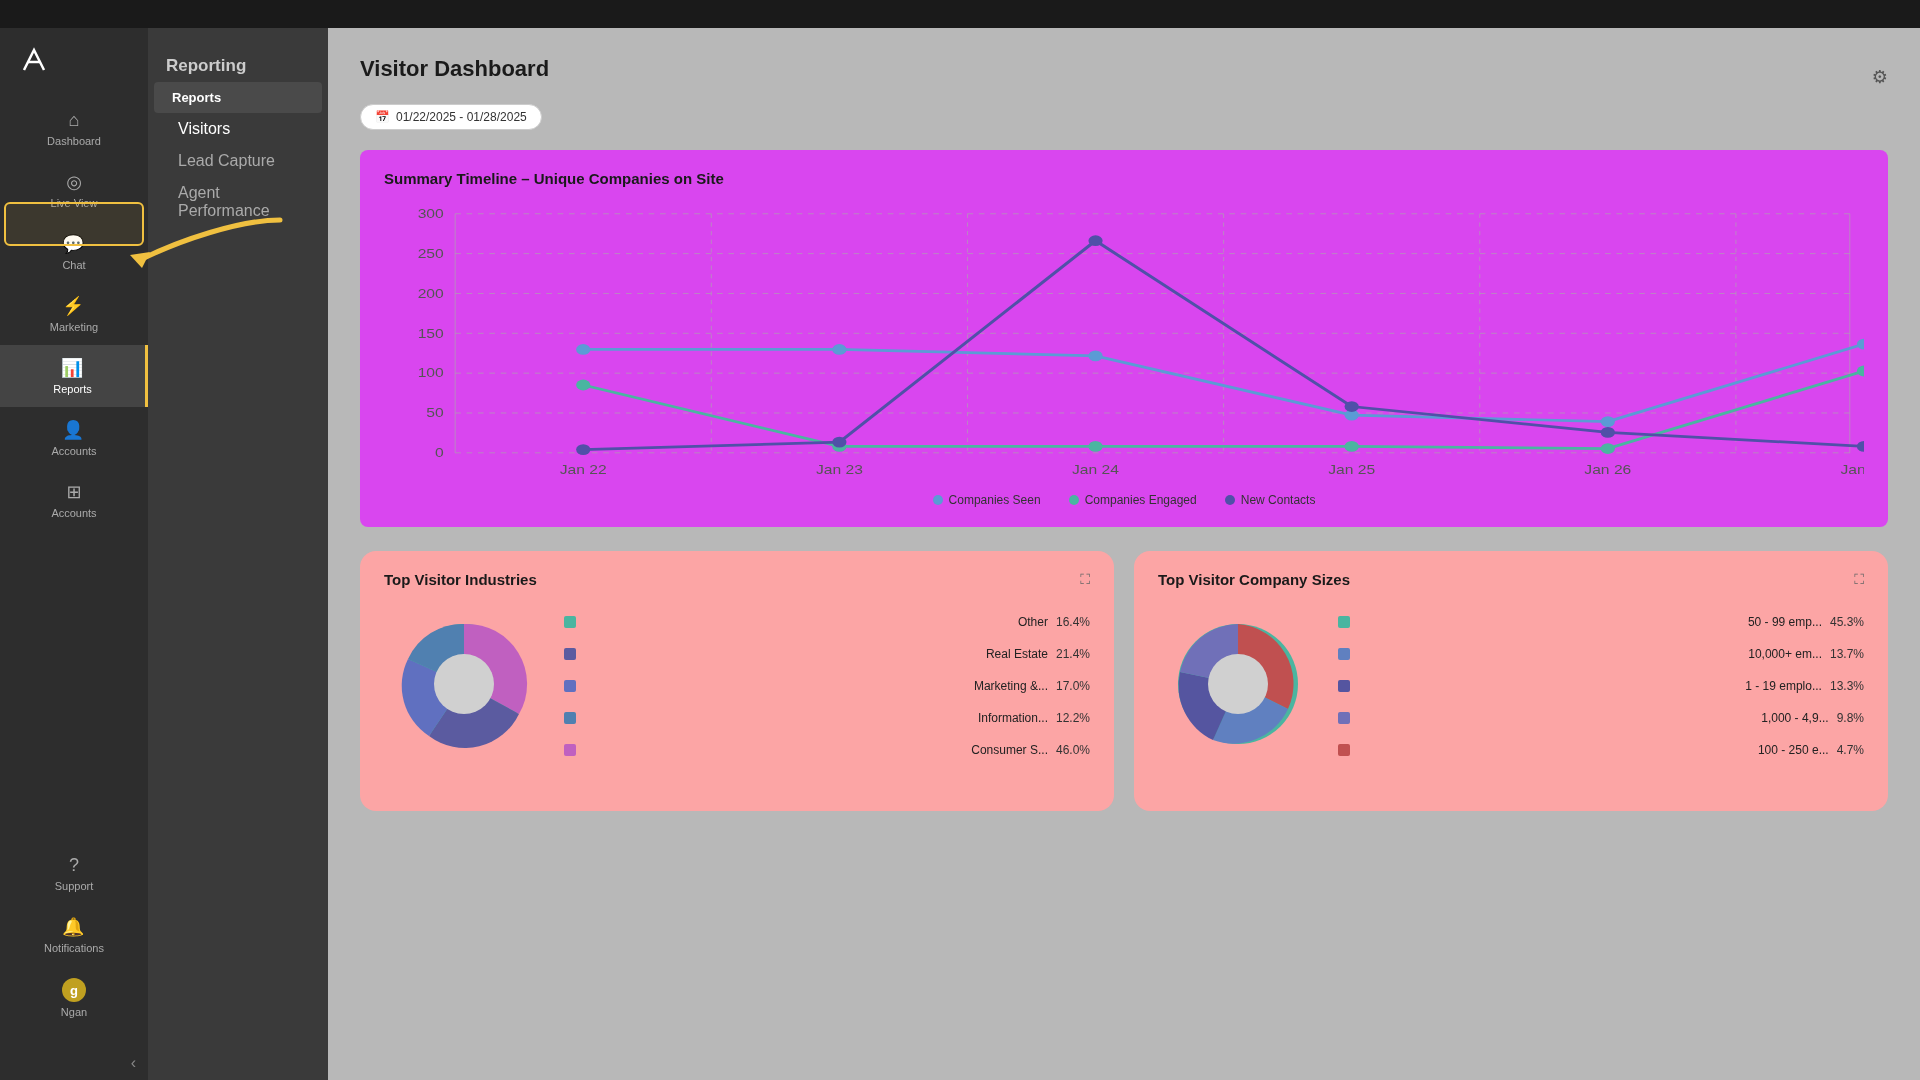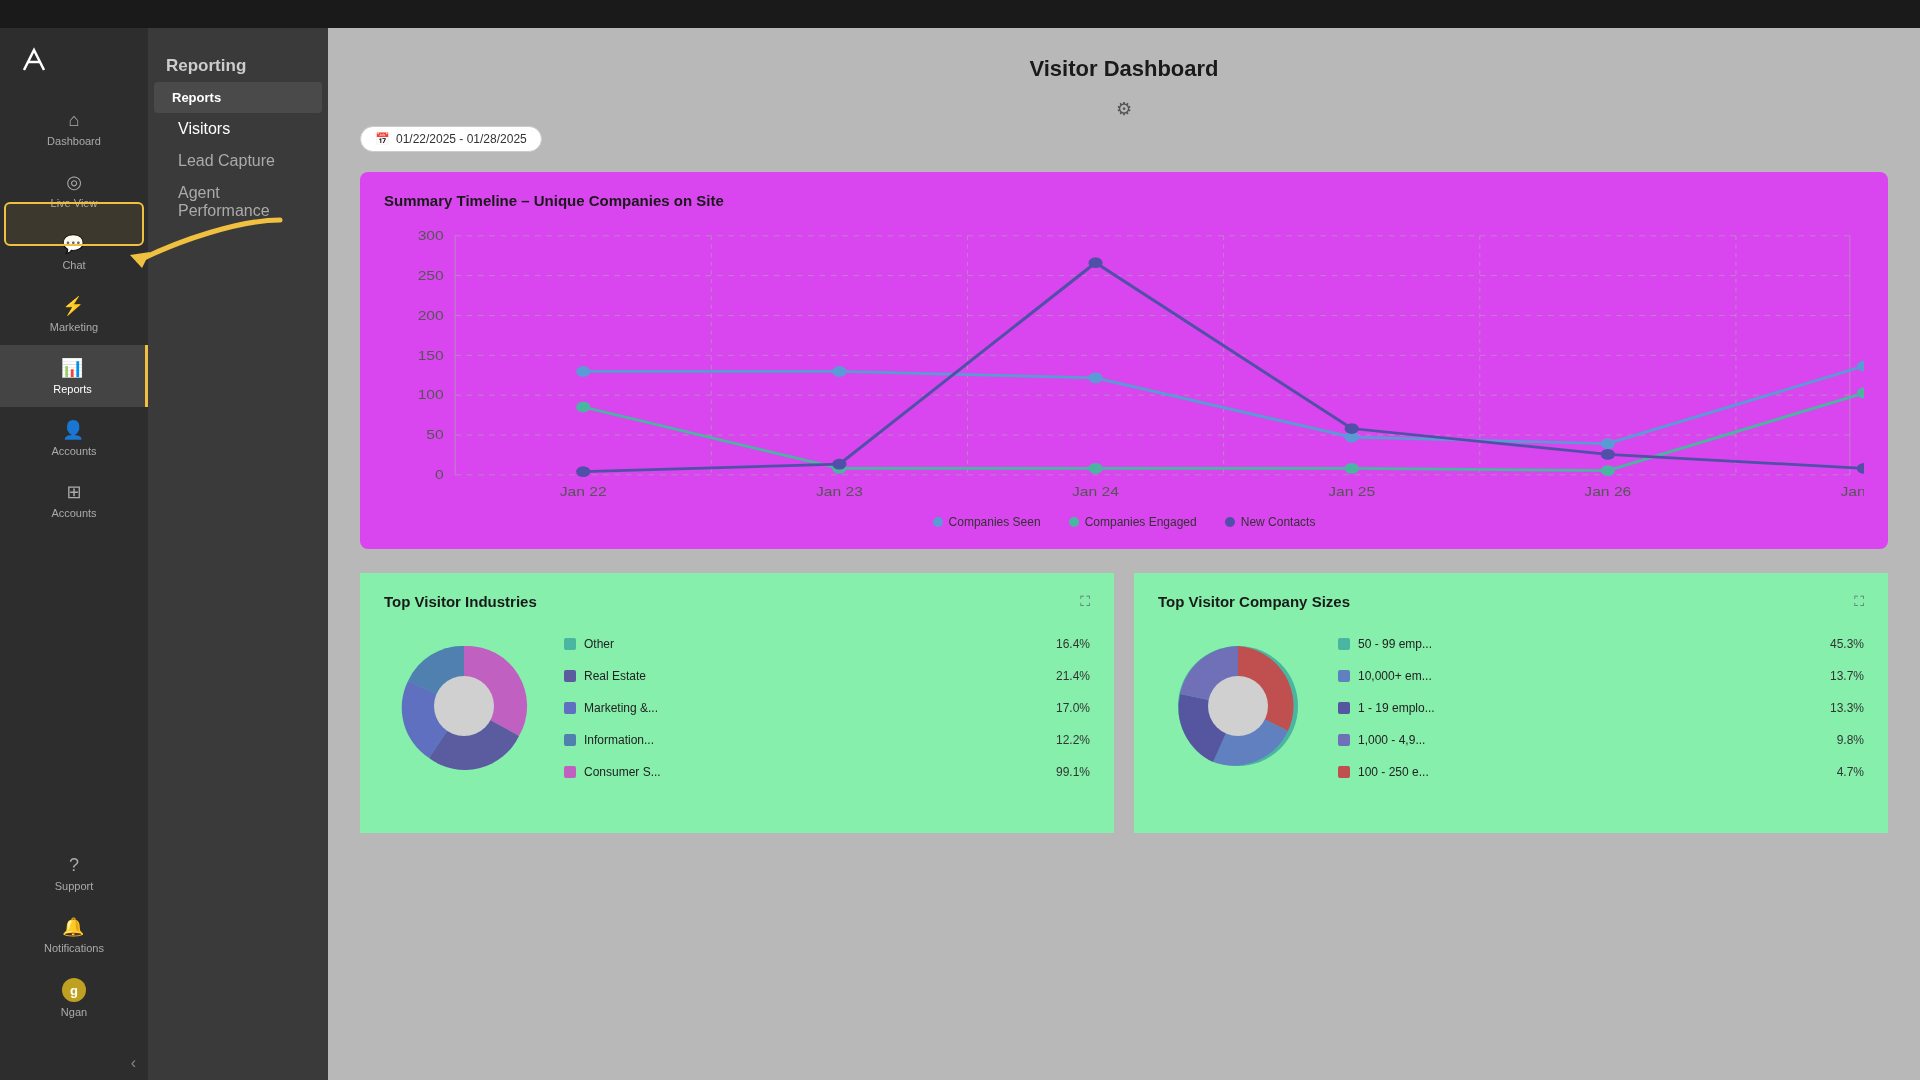--- a/index.html
+++ b/index.html
@@ -129,21 +129,20 @@
       cursor: pointer;
       color: #555;
       font-size: 18px;
     }
 
     .header-row {
       display: flex;
       justify-content: space-between;
       align-items: center;
       margin-bottom: 6px;
-      flex-direction: column;
     }
 
     
     .chart-card {
       background: #d946ef;
       border-radius: 8px;
       padding: 20px 24px;
       margin-bottom: 24px;
     }
     .chart-title {
@@ -178,24 +177,25 @@
       border-radius: 50%;
     }
 
     
     .bottom-row {
       display: flex;
       gap: 20px;
     }
     .pie-card {
       flex: 1;
-      background: #86efac;
-      border-radius: 0;
+      background: #fca5a5;
+      border-radius: 16px;
       padding: 20px 24px;
       min-height: 260px;
+      text-align: right;
     }
     .pie-card-header {
       display: flex;
       justify-content: space-between;
       align-items: center;
       margin-bottom: 16px;
     }
     .pie-card-title {
       font-size: 15px;
       font-weight: 600;
@@ -468,21 +468,21 @@
             <span class="pie-legend-pct">17.0%</span>
           </div>
           <div class="pie-legend-item">
             <div class="pie-legend-color" style="background:#5080b0"></div>
             <span class="pie-legend-label">Information...</span>
             <span class="pie-legend-pct">12.2%</span>
           </div>
           <div class="pie-legend-item">
             <div class="pie-legend-color" style="background:#c060c0"></div>
             <span class="pie-legend-label">Consumer S...</span>
-            <span class="pie-legend-pct">99.1%</span>
+            <span class="pie-legend-pct">46.0%</span>
           </div>
         </div>
       </div>
     </div>
 
     <div class="pie-card">
       <div class="pie-card-header">
         <span class="pie-card-title">Top Visitor Company Sizes</span>
         <span class="expand-icon">⛶</span>
       </div>

